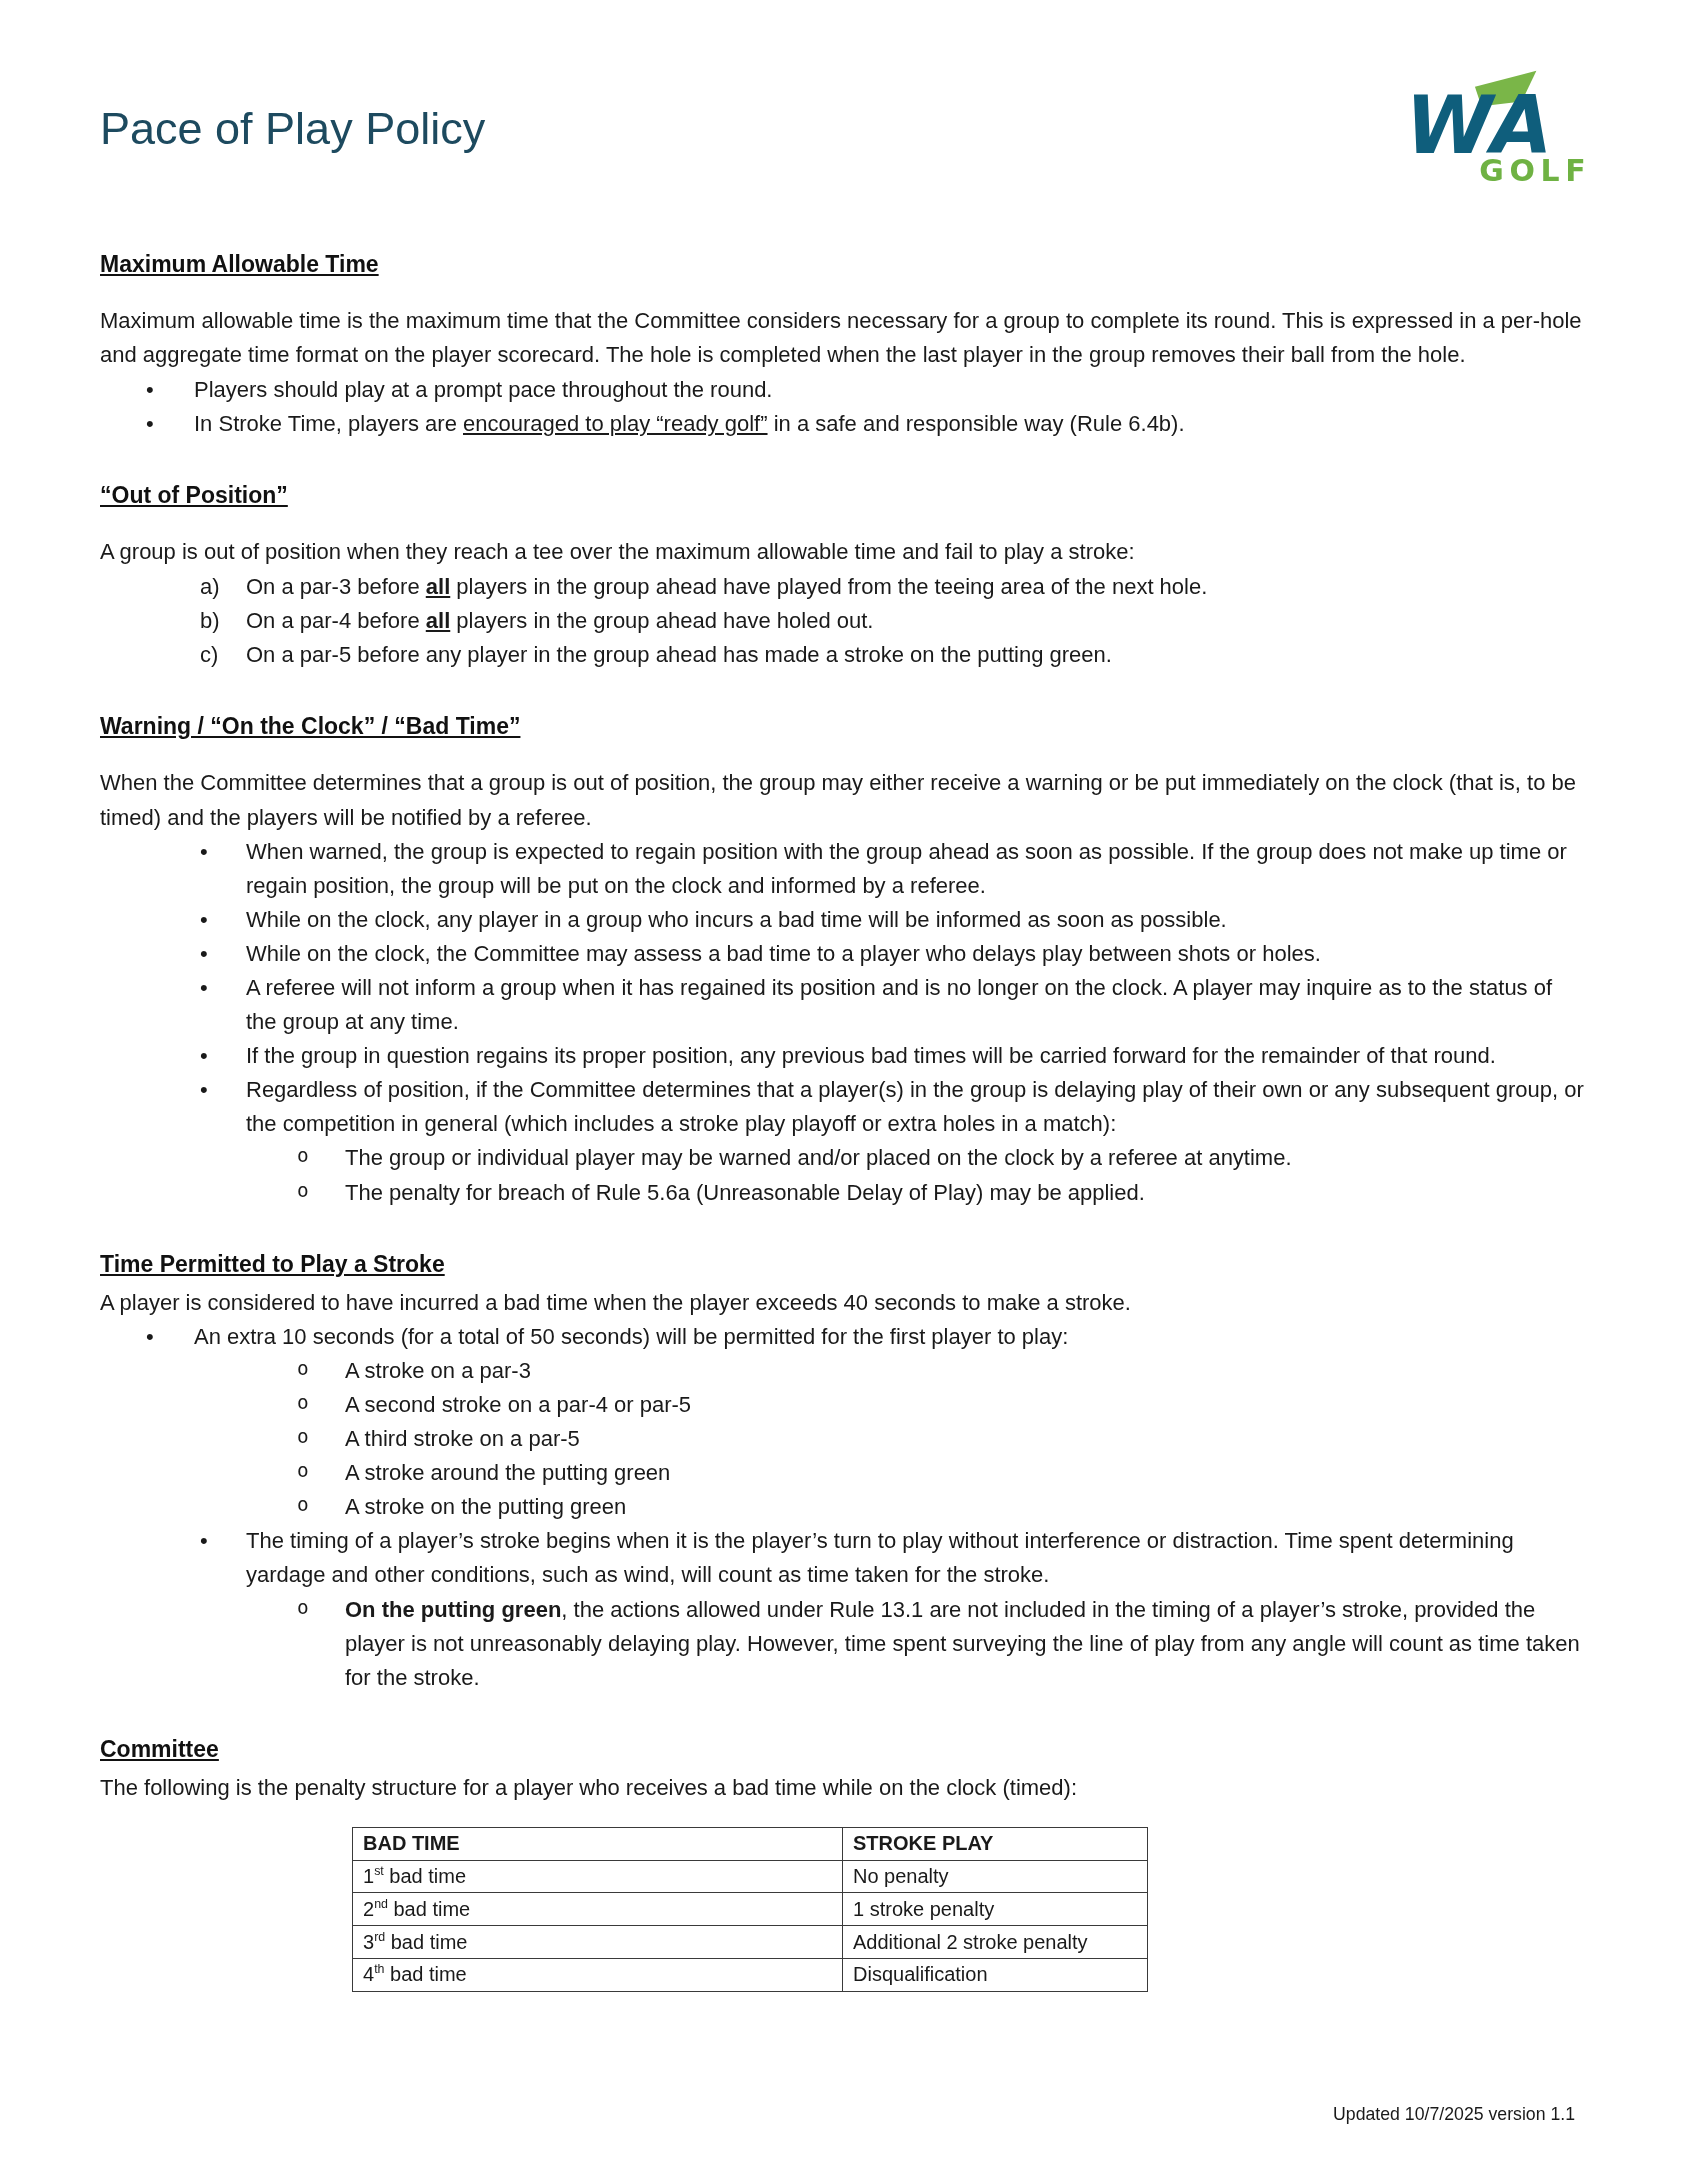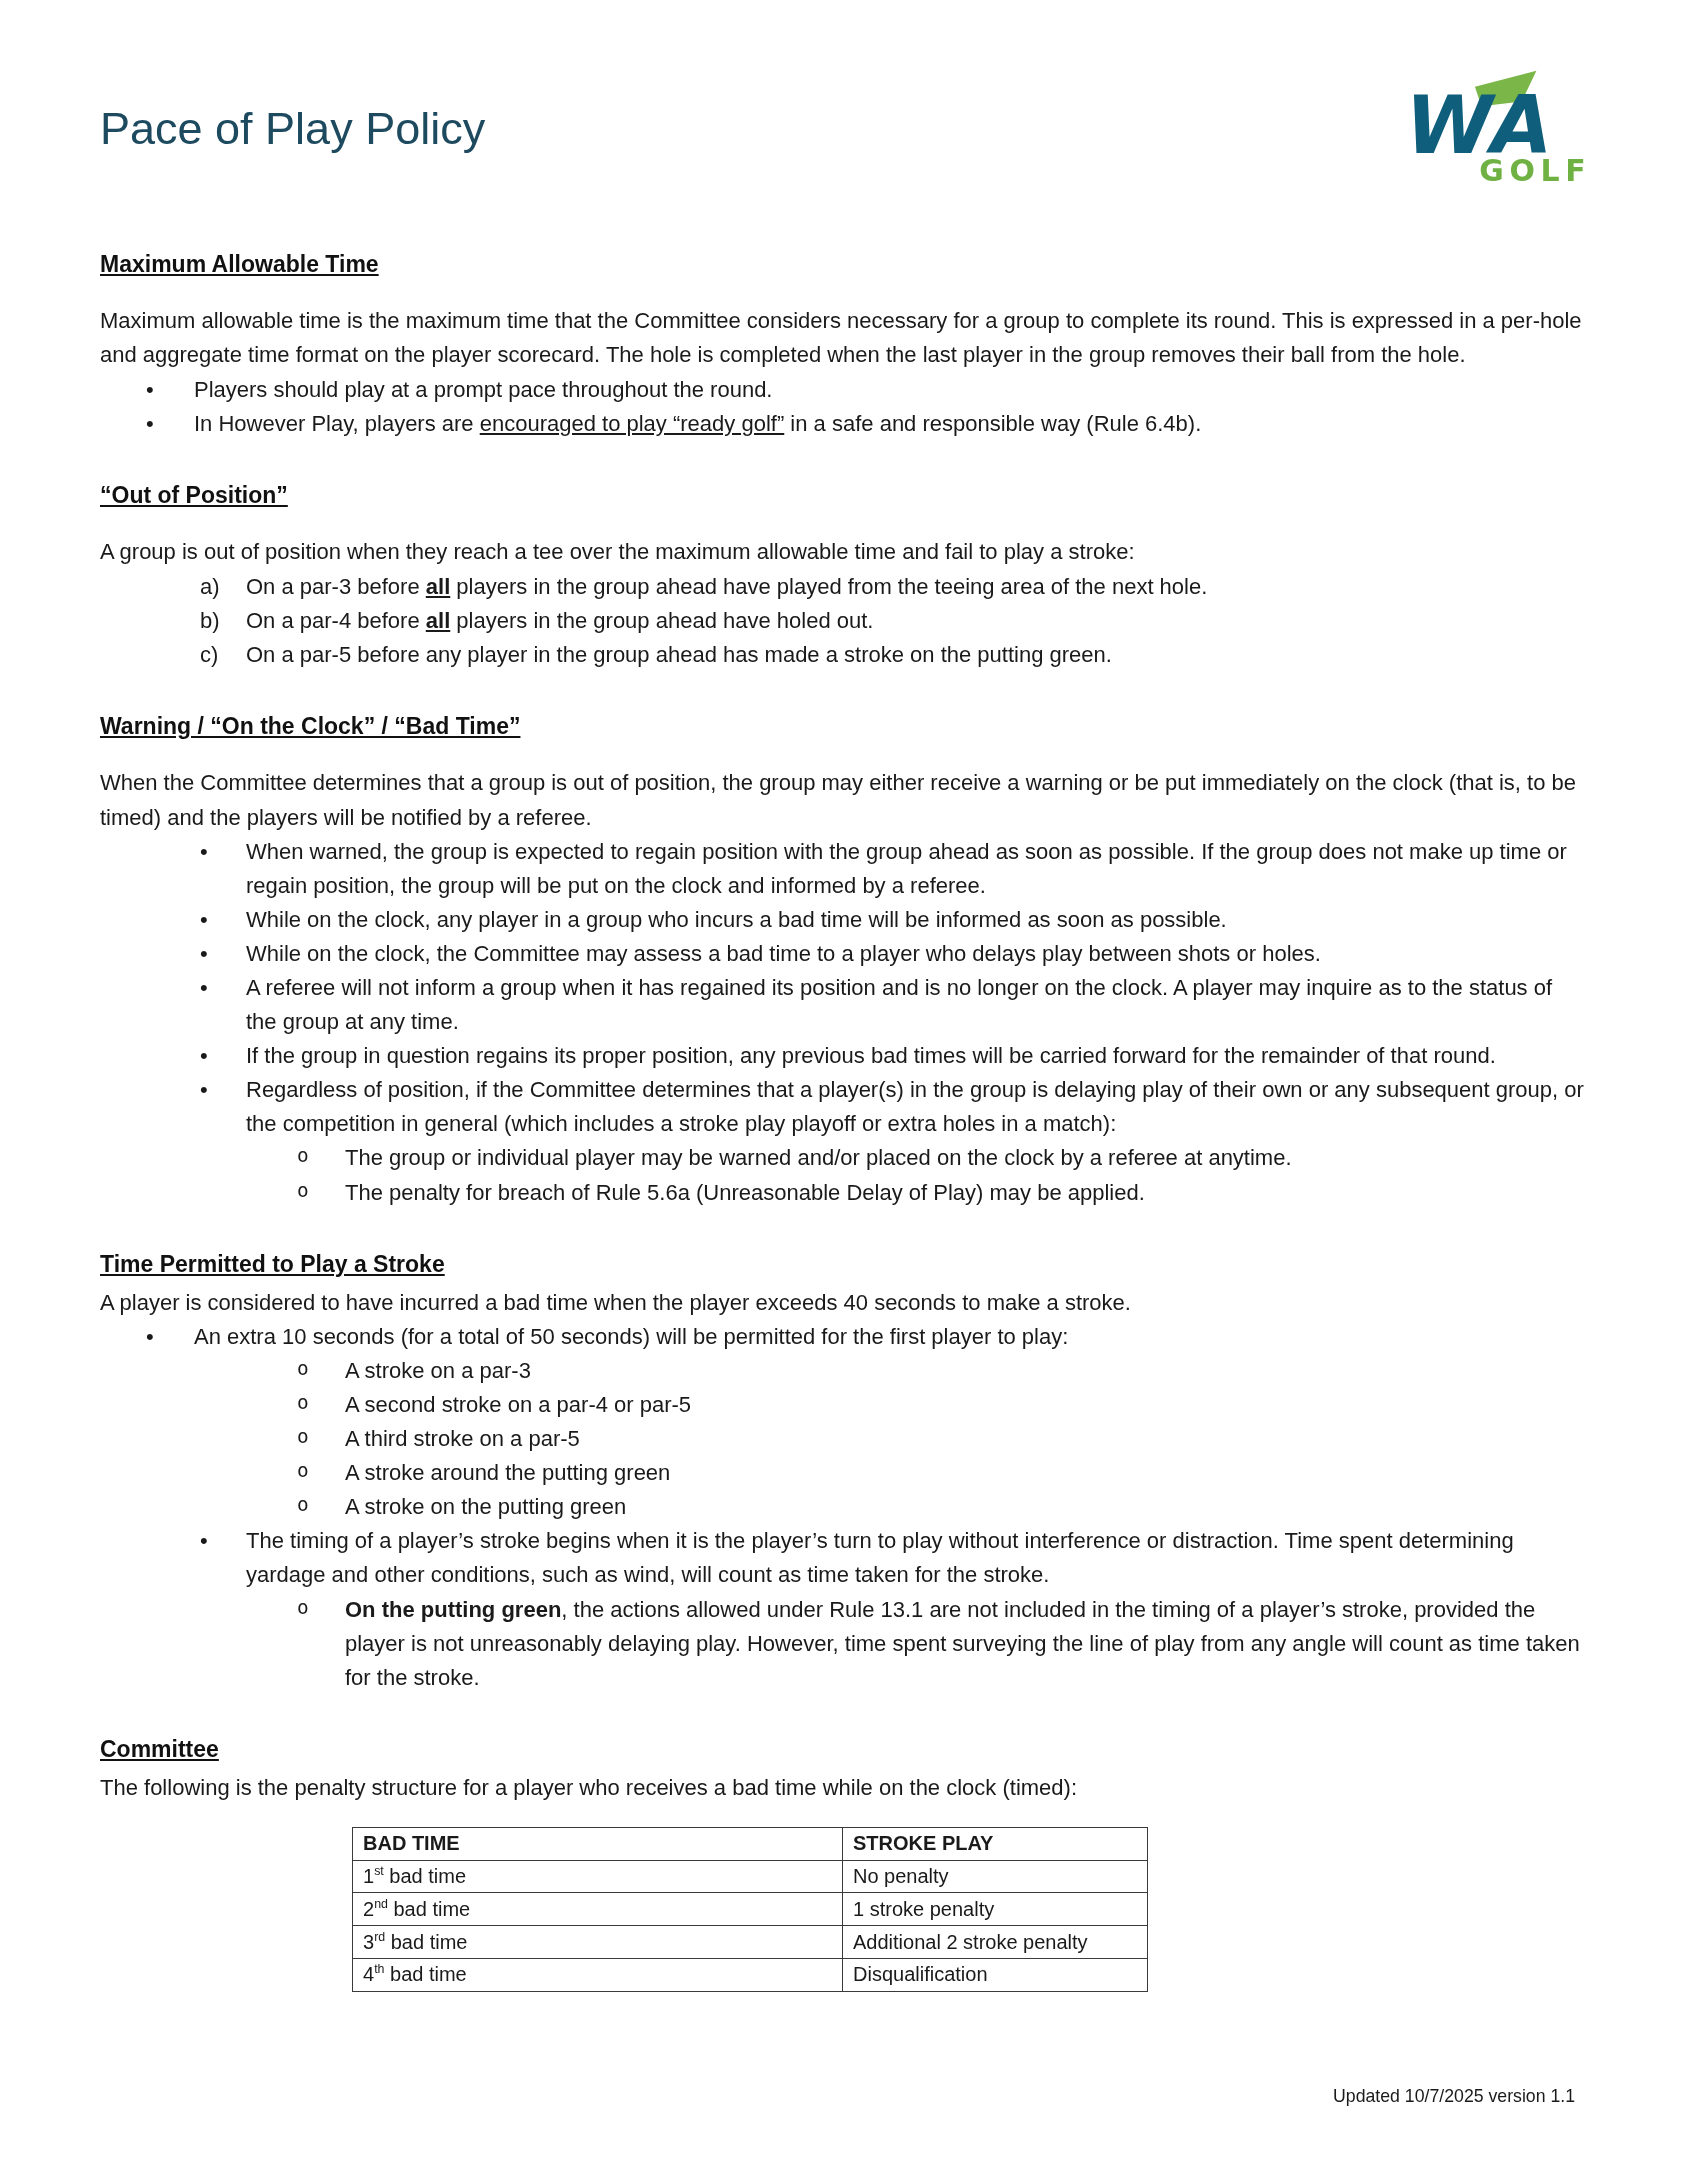--- a/index.html
+++ b/index.html
@@ -70,21 +70,21 @@
     padding: 3.4px 10px;
     text-align: left;
     vertical-align: middle;
   }
   .penalty-table th { font-weight: 700; }
   .penalty-table col.c1 { width: 490px; }
   .penalty-table sup { font-size: 0.62em; line-height: 0; }
 
   .footer-note {
     position: absolute;
-    bottom: 73px;
+    bottom: 55px;
     right: 112px;
     font-size: 17.7px;
     color: #1a1a1a;
   }
 </style>
 </head>
 <body>
 
 <div class="page">
 
@@ -103,21 +103,21 @@
 
     <div class="section" style="margin-top:0;">
       <div class="section-heading">Maximum Allowable Time</div>
       <p class="para">Maximum allowable time is the maximum time that the Committee considers necessary for a group to complete its round. This is expressed in a per-hole and aggregate time format on the player scorecard. The hole is completed when the last player in the group removes their ball from the hole.</p>
       <div class="li ind1">
         <span class="mk">•</span>
         <span class="tx">Players should play at a prompt pace throughout the round.</span>
       </div>
       <div class="li ind1">
         <span class="mk">•</span>
-        <span class="tx"><span>In However Play, players are </span><span class="u">encouraged to play “ready golf”</span><span> in a safe and responsible way (Rule 6.4b).</span></span>
+        <span class="tx"><span>In Stroke Time, players are </span><span class="u">encouraged to play “ready golf”</span><span> in a safe and responsible way (Rule 6.4b).</span></span>
       </div>
     </div>
 
     <div class="section">
       <div class="section-heading">“Out of Position”</div>
       <p class="para">A group is out of position when they reach a tee over the maximum allowable time and fail to play a stroke:</p>
       <div class="li ind2">
         <span class="mk">a)</span>
         <span class="tx"><span>On a par-3 before </span><span class="bu">all</span><span> players in the group ahead have played from the teeing area of the next hole.</span></span>
       </div>

